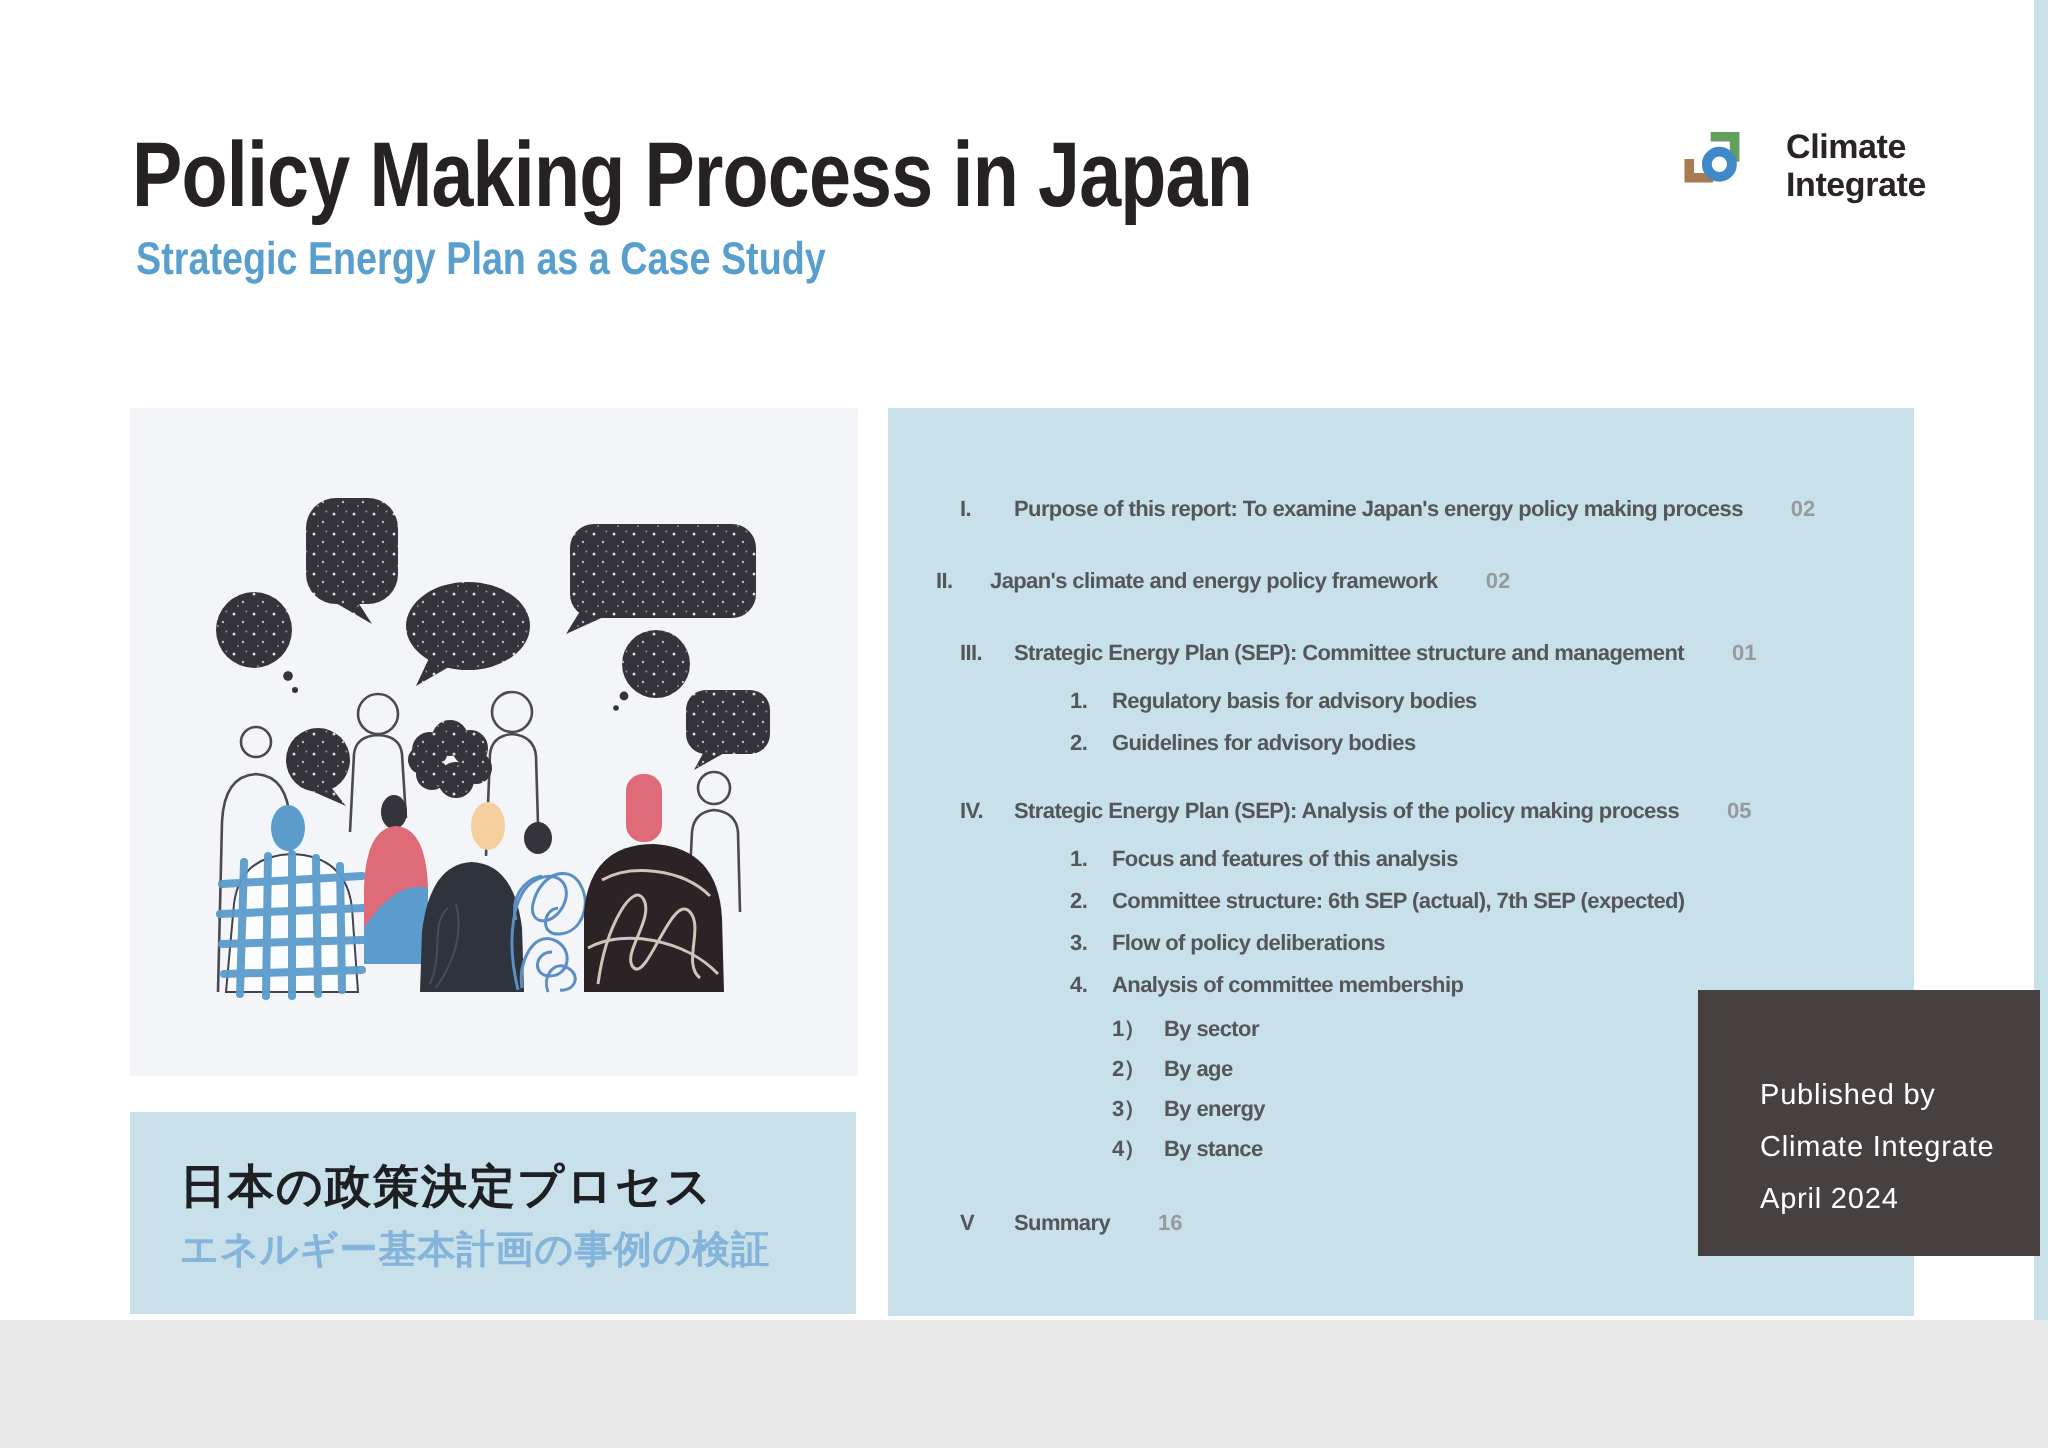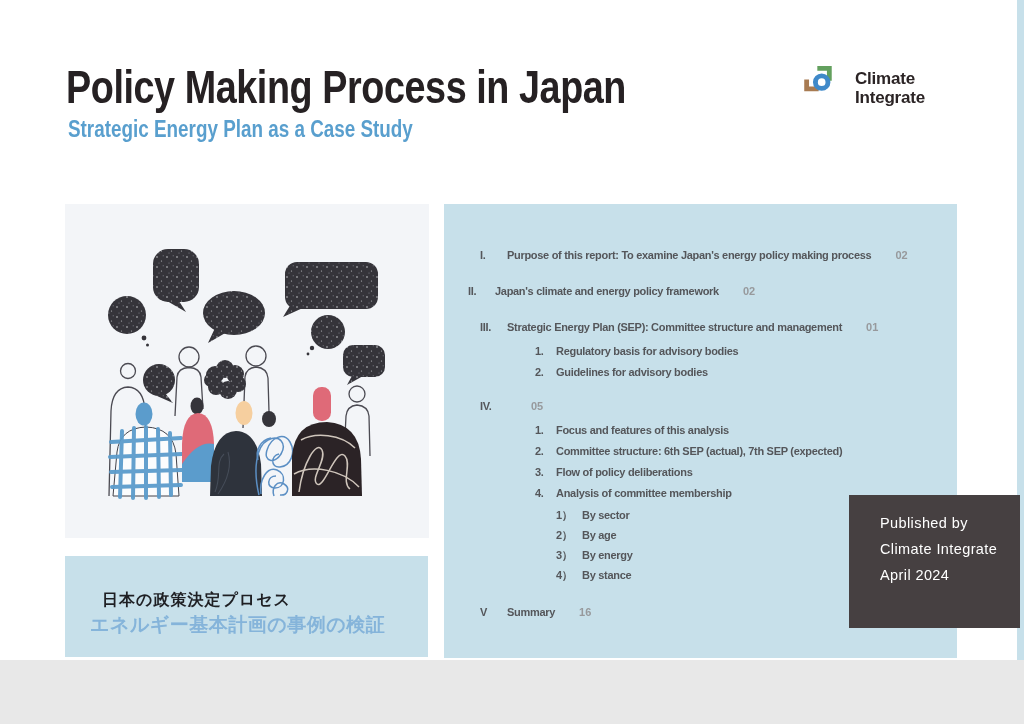--- a/index.html
+++ b/index.html
@@ -16,21 +16,21 @@
     font-size:46px;font-weight:bold;color:#262123;letter-spacing:-0.5px;
     transform:scaleX(0.82);transform-origin:left top;white-space:nowrap;
   }
   .subtitle{
     position:absolute;left:68px;top:116px;margin:0;
     font-size:23px;font-weight:bold;color:#599fce;
     transform:scaleX(0.82);transform-origin:left top;white-space:nowrap;
   }
 
   
-  .logo{position:absolute;left:799px;top:59px;display:flex;align-items:flex-end;}
+  .logo{position:absolute;left:837px;top:59px;display:flex;align-items:center;}
   .logo svg{display:block;}
   .logo-text{margin-left:8px;font-weight:bold;font-size:17px;line-height:19px;color:#2b2425;letter-spacing:-0.2px;}
 
   
   .illus-panel{position:absolute;left:65px;top:204px;width:364px;height:334px;background:#f3f5f8;}
   .illus-panel svg{display:block;}
 
   
   .toc-panel{
     position:absolute;left:444px;top:204px;width:513px;height:454px;background:#c7e0ea;
@@ -41,27 +41,27 @@
   .toc-row.l1{padding-left:36px;}
   .toc-row.l1 .toc-num{width:27px;flex:0 0 27px;}
   .toc-row.l2{padding-left:91px;}
   .toc-row.l2 .toc-num{width:21px;flex:0 0 21px;}
   .toc-row.l3{padding-left:112px;}
   .toc-row.l3 .toc-num{width:26px;flex:0 0 26px;}
   .toc-page{margin-left:24px;color:#97999c;font-weight:bold;letter-spacing:0;}
 
   
   .jp-box{position:absolute;left:65px;top:556px;width:363px;height:101px;background:#c7e0ea;}
-  .jp-title{position:absolute;left:25px;top:22px;margin:12px;font-size:16px;font-weight:bold;color:#1e1f23;letter-spacing:1px;white-space:nowrap;}
+  .jp-title{position:absolute;left:25px;top:22px;margin:0;font-size:23px;font-weight:bold;color:#1e1f23;letter-spacing:1px;white-space:nowrap;}
   .jp-subtitle{position:absolute;left:25px;top:56px;margin:0;font-size:19px;font-weight:bold;color:#85b4da;letter-spacing:0.5px;white-space:nowrap;}
 
   
   .pub-box{
     position:absolute;left:849px;top:495px;width:171px;height:133px;background:#464041;
-    box-sizing:border-box;padding:15px 0 0 31px;color:#ffffff;
+    box-sizing:border-box;padding:40px 0 0 31px;color:#ffffff;
   }
   .pub-line{font-size:14.5px;line-height:26px;letter-spacing:0.4px;white-space:nowrap;}
 </style>
 </head>
 <body>
 
 <div class="page">
 
   <div class="right-strip"></div>
 
@@ -235,20 +235,21 @@
         <div class="toc-row l2" style="margin-top: 9px;">
           <span class="toc-num">1.</span>
           <span class="toc-label">Regulatory basis for advisory bodies</span>
         </div>
         <div class="toc-row l2" style="margin-top: 6px;">
           <span class="toc-num">2.</span>
           <span class="toc-label">Guidelines for advisory bodies</span>
         </div>
         <div class="toc-row l1" style="margin-top: 19px;">
           <span class="toc-num">IV.</span>
+          <span class="toc-label">Strategic Energy Plan (SEP): Analysis of the policy making process</span>
           <span class="toc-page">05</span>
         </div>
         <div class="toc-row l2" style="margin-top: 9px;">
           <span class="toc-num">1.</span>
           <span class="toc-label">Focus and features of this analysis</span>
         </div>
         <div class="toc-row l2" style="margin-top: 6px;">
           <span class="toc-num">2.</span>
           <span class="toc-label">Committee structure: 6th SEP (actual), 7th SEP (expected)</span>
         </div>

